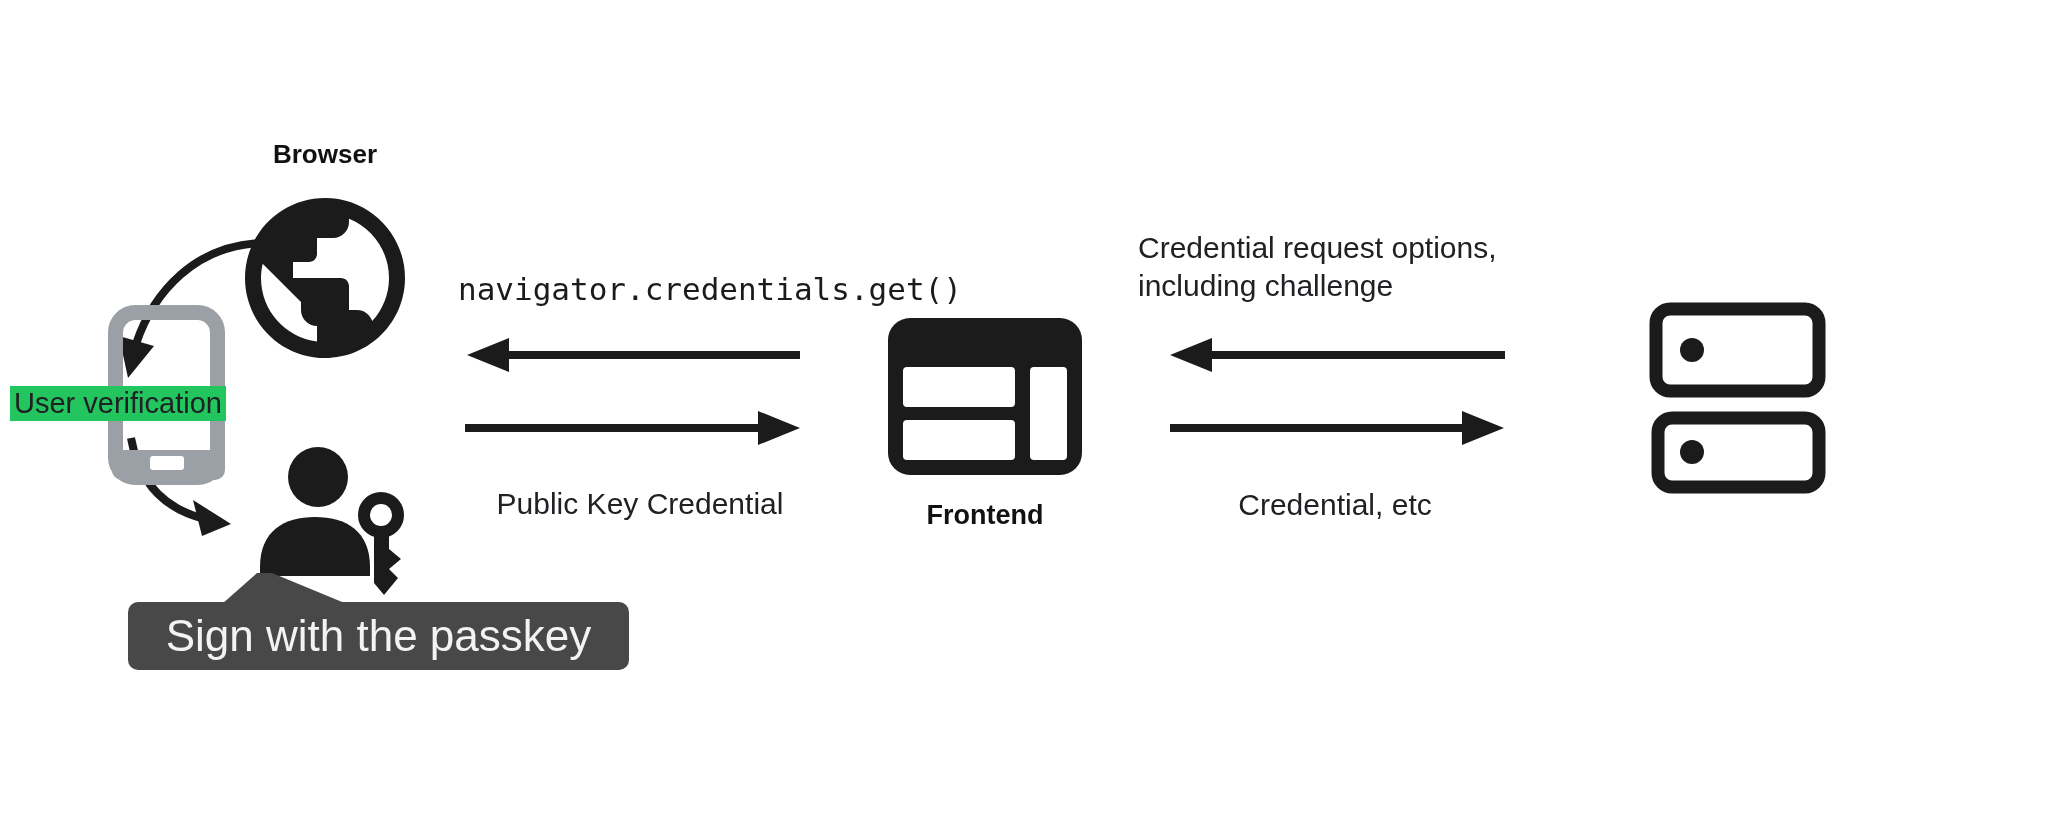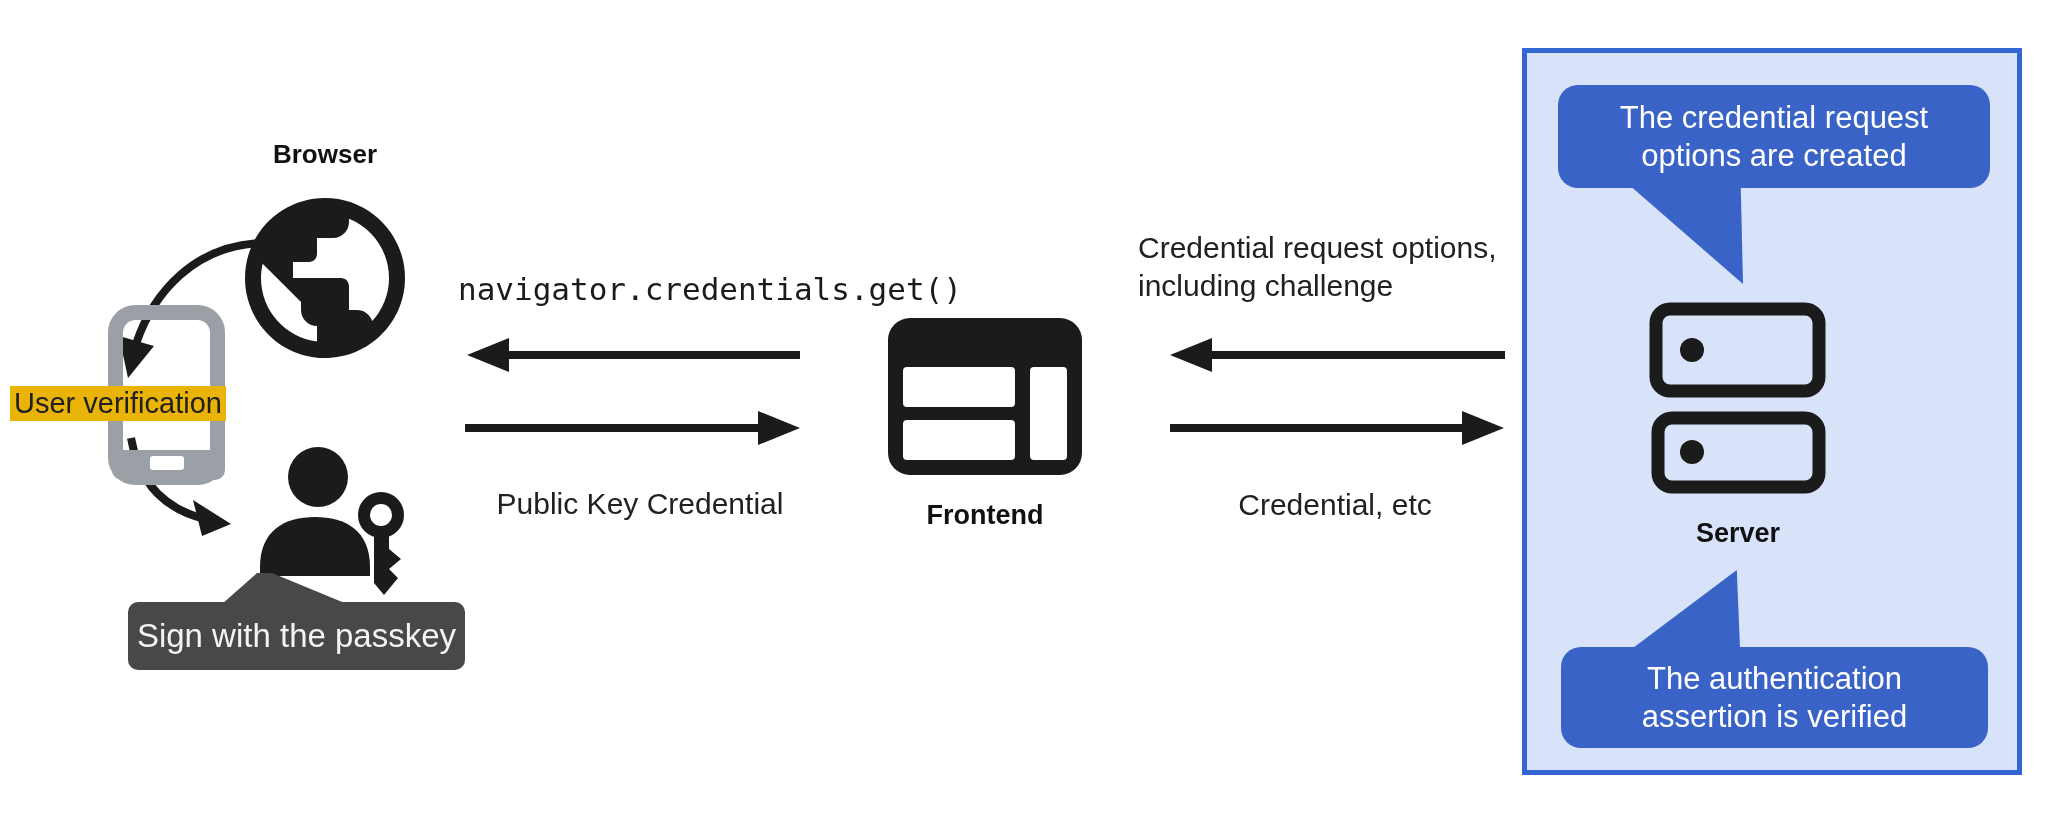--- a/index.html
+++ b/index.html
@@ -13,62 +13,49 @@
   .fill-ink{fill:var(--ink);}
   .fill-white{fill:#ffffff;}
   .fill-gray{fill:var(--phone-gray);}
   .stroke-ink{stroke:var(--ink);fill:none;}
   .stroke-gray{stroke:var(--phone-gray);fill:none;}
   .label{position:absolute;font-size:30px;line-height:1.2;color:var(--text);}
   .bold{font-weight:bold;color:#111;}
   .center{text-align:center;}
   .prewrap{white-space:pre-line;}
   .label-browser{left:235px;top:139px;width:180px;font-size:26px;}
-  .label-user-verification{left:10px;top:386px;font-size:29px;background:#eab308;padding:0 4px;}
+  .label-user-verification{left:10px;top:386px;font-size:29px;background:#22c55e;padding:0 4px;}
   .label-api-call{left:458px;top:271px;font-family:"DejaVu Sans Mono", monospace;font-size:31px;color:#1b1b1b;}
   .label-public-key{left:430px;top:486px;width:420px;}
   .label-frontend{left:885px;top:499px;width:200px;font-size:27px;}
   .label-cred-options{left:1138px;top:229px;line-height:38px;}
   .label-signature{left:1140px;top:487px;width:390px;}
   .server-panel{position:absolute;left:1522px;top:48px;width:500px;height:727px;box-sizing:border-box;
                 background:var(--panel-fill);border:5px solid var(--panel-border);}
   .bubble{position:absolute;background:var(--bubble-blue);border-radius:20px;color:var(--bubble-text);
           display:flex;align-items:center;justify-content:center;text-align:center;
           font-size:31px;line-height:38px;white-space:pre-line;}
   .bubble-top{left:31px;top:32px;width:432px;height:103px;}
   .bubble-bottom{left:34px;top:594px;width:427px;height:101px;}
   .bubble-tail{position:absolute;background:var(--bubble-blue);}
   .tail-top{left:101px;top:131px;width:115px;height:100px;clip-path:polygon(0 0, 98% 0, 100% 100%);}
   .tail-bottom{left:106px;top:517px;width:107px;height:78px;clip-path:polygon(97% 0, 0 100%, 100% 100%);}
   .label-server{position:absolute;left:111px;top:465px;width:200px;text-align:center;
                 font-size:27px;font-weight:bold;color:#111;}
-  .tooltip{position:absolute;left:128px;top:602px;width:337px;height:68px;background:var(--tooltip-gray);
+  .tooltip{position:absolute;left:128px;top:602px;width:501px;height:68px;background:var(--tooltip-gray);
            border-radius:10px;display:flex;align-items:center;justify-content:center;
-           color:#f1f3f4;font-size:33px;}
+           color:#f1f3f4;font-size:44px;}
   .tooltip-tail{position:absolute;left:222px;top:573px;width:125px;height:31px;background:var(--tooltip-gray);
                 clip-path:polygon(0 100%, 28% 0, 40% 0, 100% 100%);}
 </style>
 </head>
 <body>
 
 <div class="canvas">
 
-  <div class="server-panel">
-    <div class="bubble bubble-top">
-      <span>The credential request
-options are created</span>
-    </div>
-    <div class="bubble-tail tail-top"></div>
-    <div class="bubble-tail tail-bottom"></div>
-    <div class="bubble bubble-bottom">
-      <span>The authentication
-assertion is verified</span>
-    </div>
-    <div class="label-server">Server</div>
-  </div>
 
   <svg width="2046" height="818" viewBox="0 0 2046 818">
 
     <path class="fill-ink" transform="translate(229,182) scale(8)" d="M12 2C6.48 2 2 6.48 2 12s4.48 10 10 10 10-4.48 10-10S17.52 2 12 2zm-1 17.93c-3.95-.49-7-3.85-7-7.93 0-.62.08-1.21.21-1.79L9 15v1c0 1.1.9 2 2 2v1.93zm6.9-2.54c-.26-.81-1-1.39-1.9-1.39h-1v-3c0-.55-.45-1-1-1H8v-2h2c.55 0 1-.45 1-1V7h2c1.1 0 2-.9 2-2v-.41c2.93 1.19 5 4.06 5 7.41 0 2.08-.8 3.97-2.1 5.39z"></path>
 
     <g>
       <path d="M258 243 C196 247 154 290 136 344" class="stroke-ink" stroke-width="8"></path>
       <polygon points="119,336 154,346 128,378" class="fill-ink"></polygon>
     </g>
 

